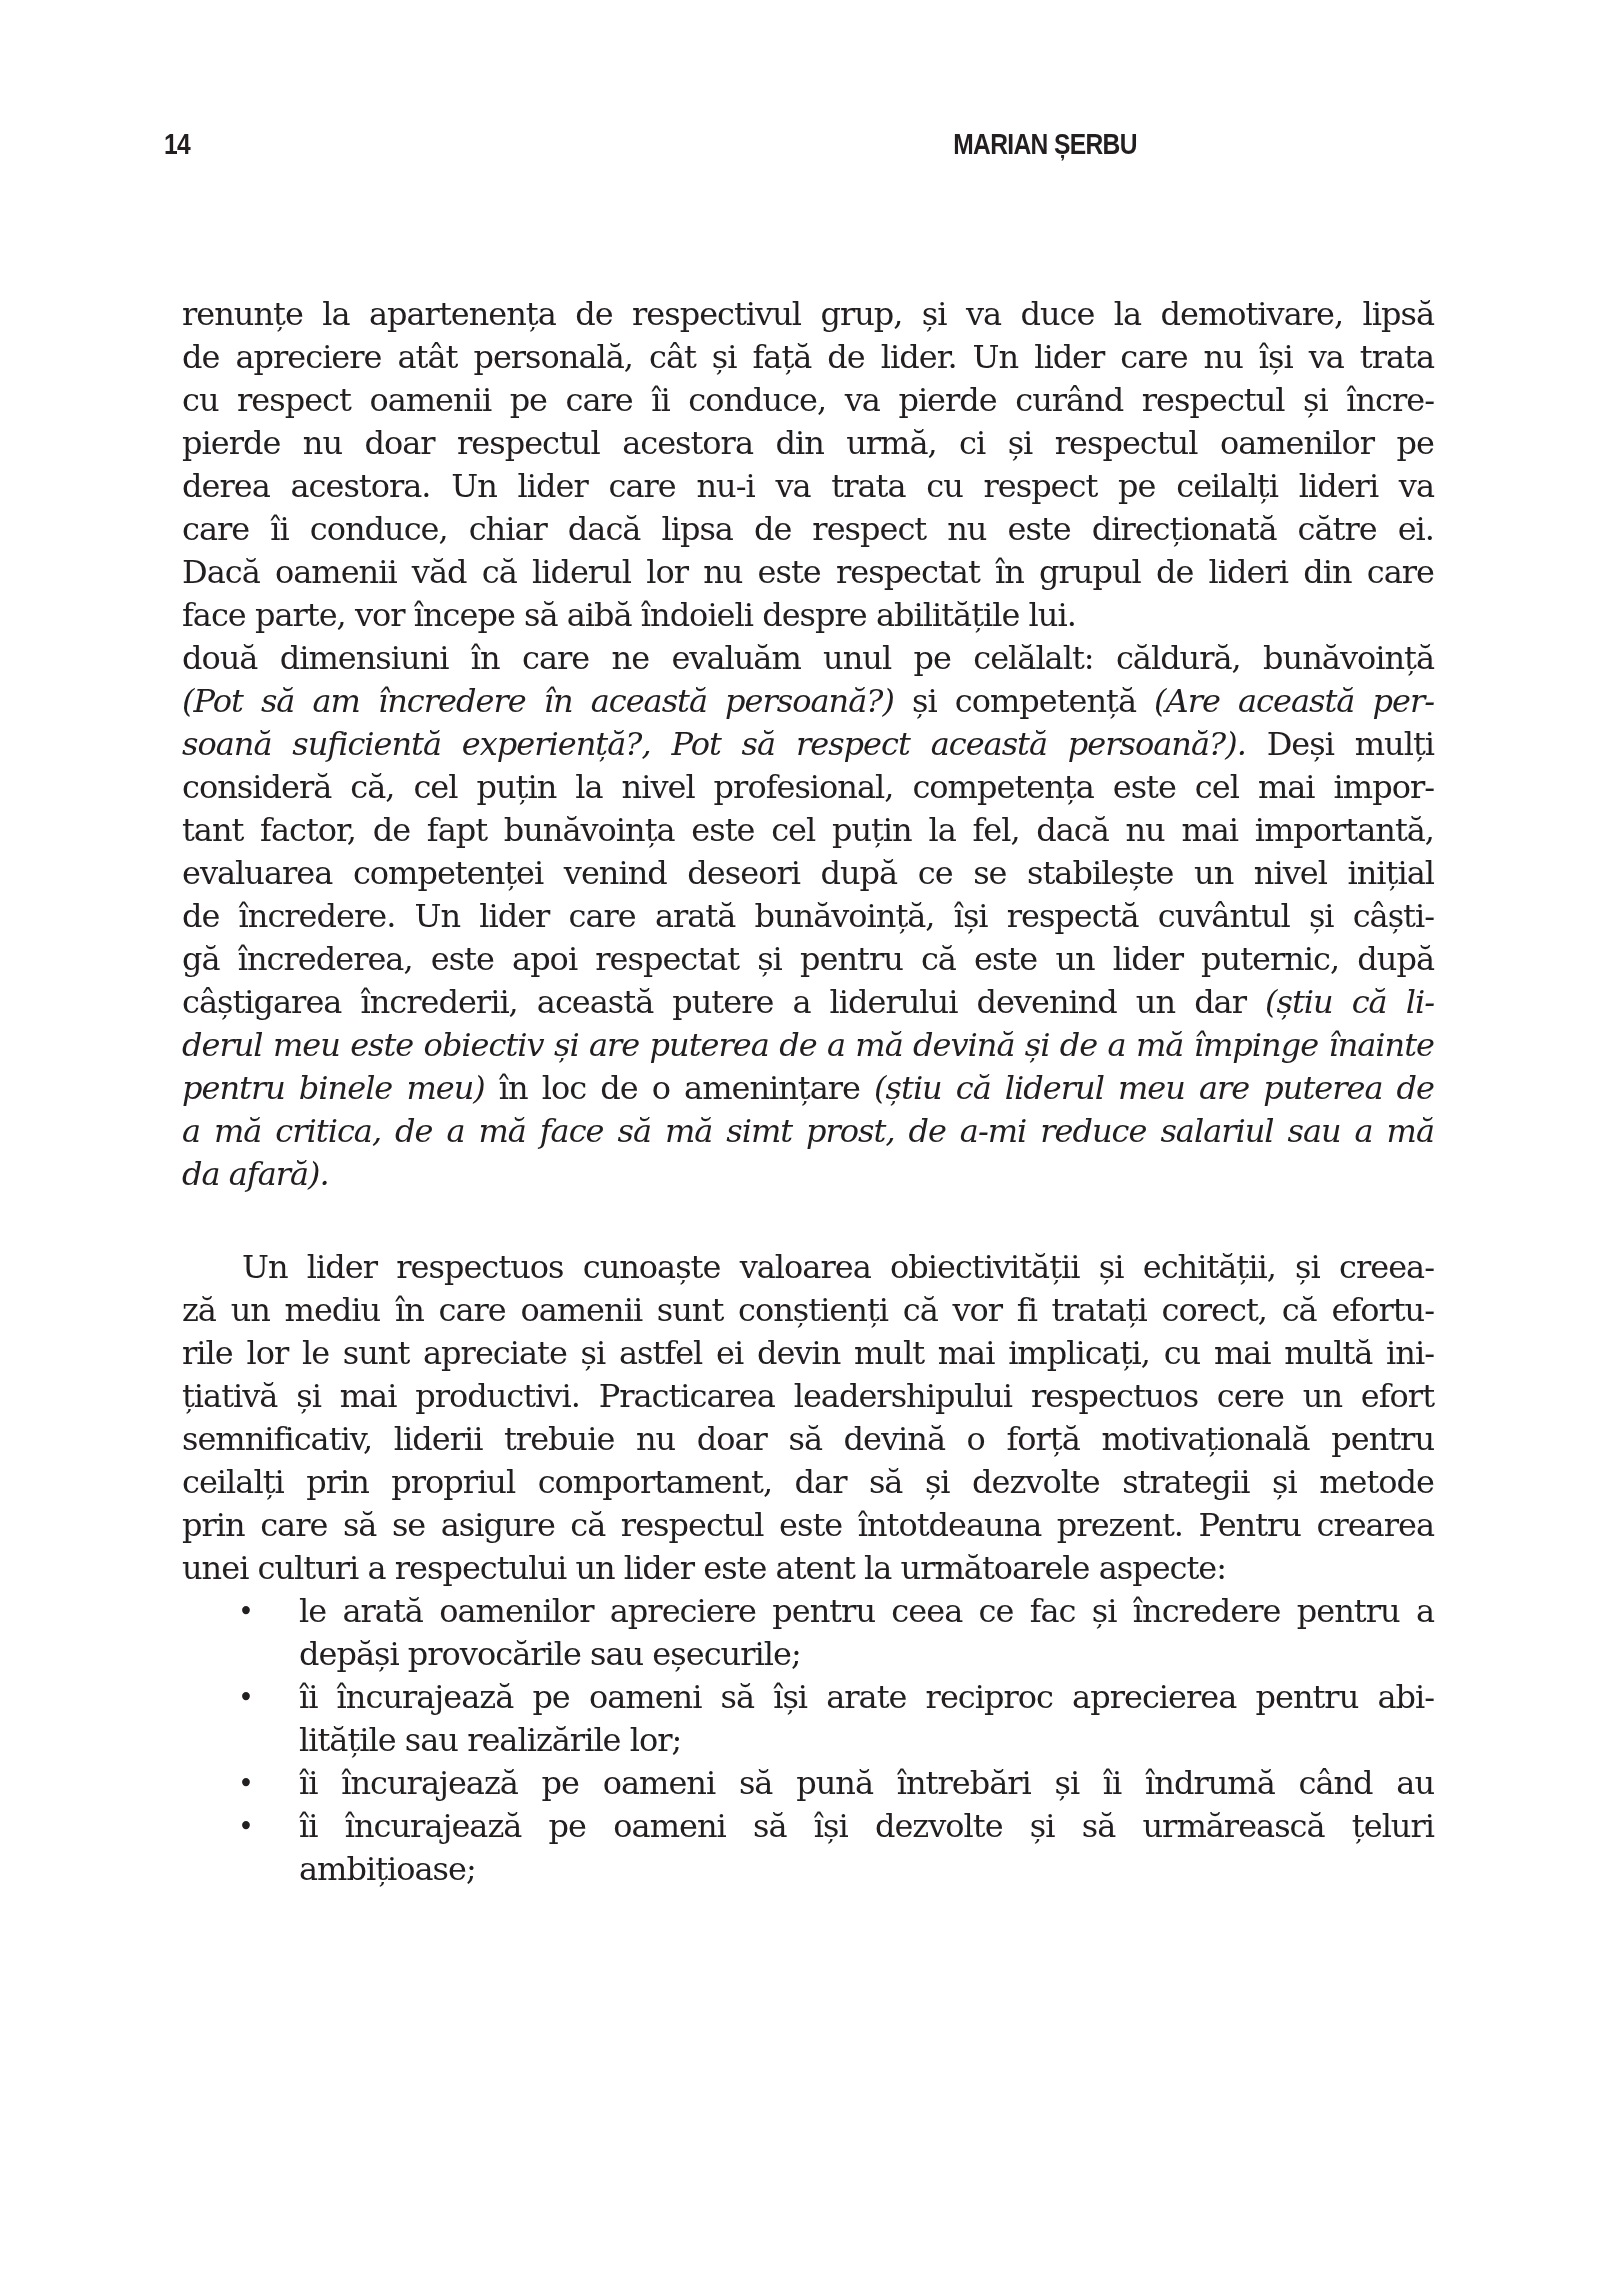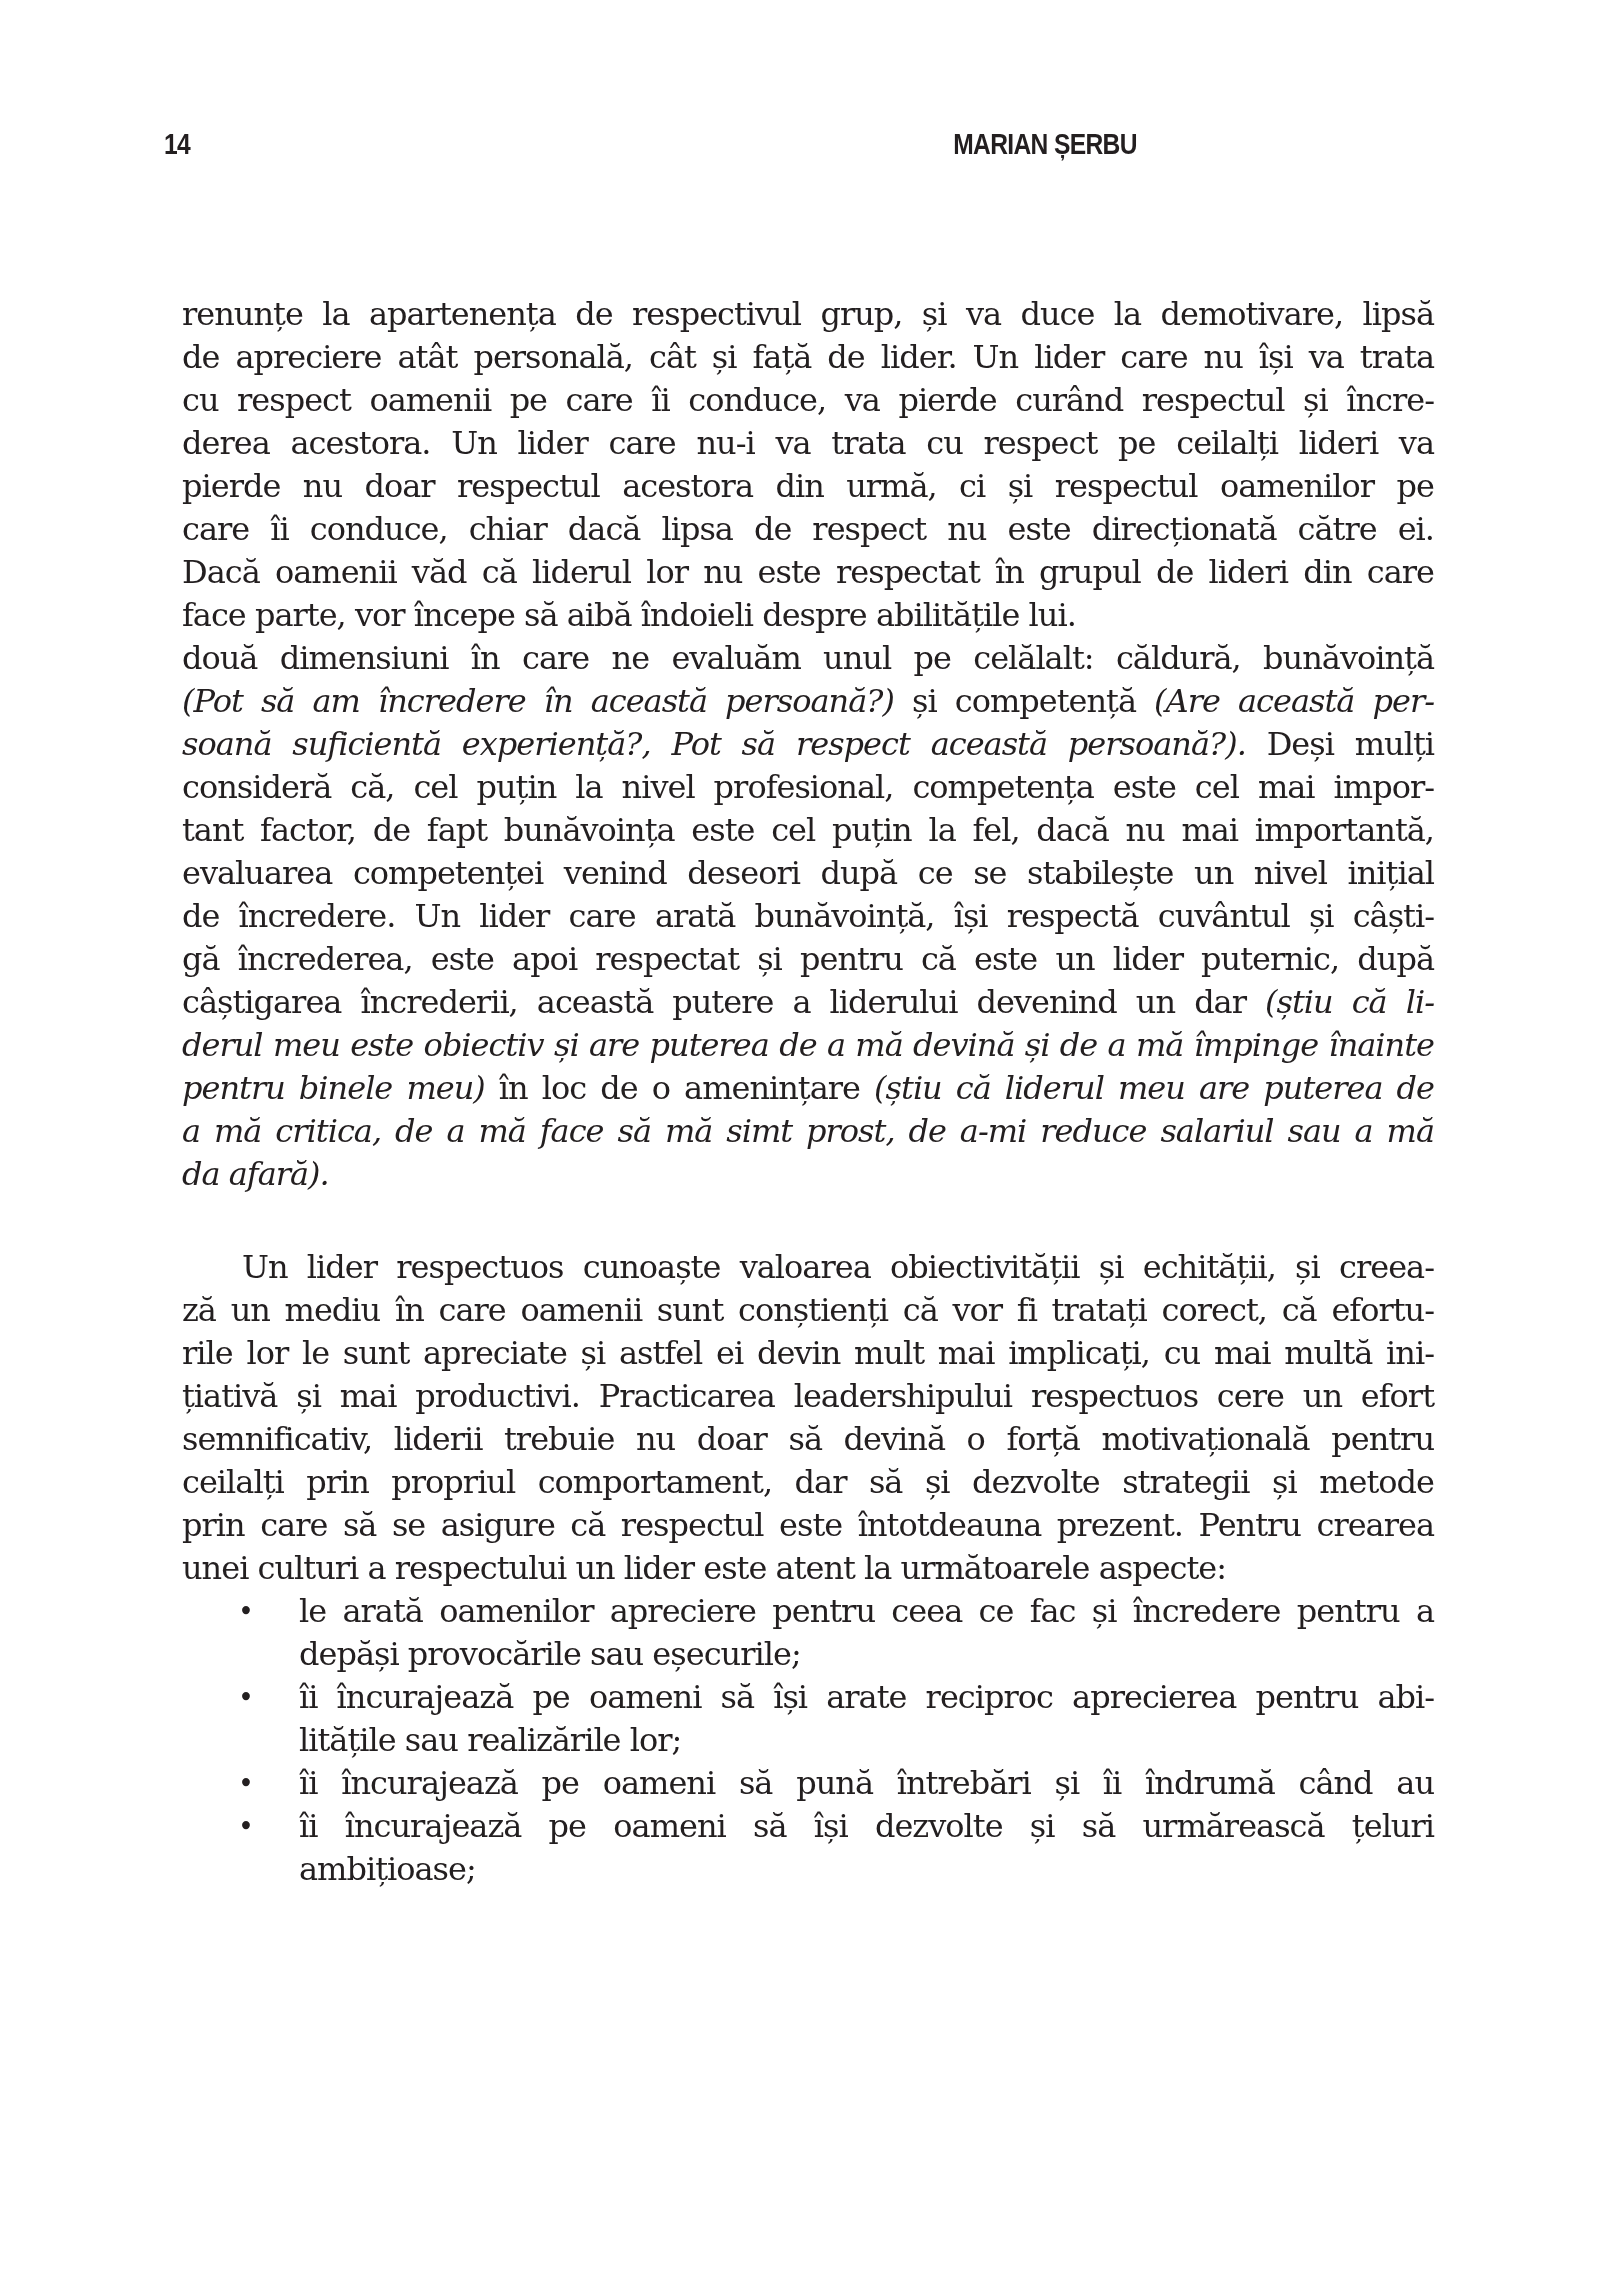--- a/index.html
+++ b/index.html
@@ -23,22 +23,22 @@
 <body>
 
 <div class="page">
   <div class="running-head page-num">14</div>
   <div class="running-head author">MARIAN ȘERBU</div>
   <div class="body" id="body-text">
       <div>
         <div class="line"><span>renunțe la apartenența de respectivul grup, și va duce la demotivare, lipsă</span></div>
         <div class="line"><span>de apreciere atât personală, cât și față de lider. Un lider care nu își va trata</span></div>
         <div class="line"><span>cu respect oamenii pe care îi conduce, va pierde curând respectul și încre-</span></div>
+        <div class="line"><span>pierde nu doar respectul acestora din urmă, ci și respectul oamenilor pe</span></div>
         <div class="line"><span>derea acestora. Un lider care nu-i va trata cu respect pe ceilalți lideri va</span></div>
-        <div class="line"><span>pierde nu doar respectul acestora din urmă, ci și respectul oamenilor pe</span></div>
         <div class="line"><span>care îi conduce, chiar dacă lipsa de respect nu este direcționată către ei.</span></div>
         <div class="line"><span>Dacă oamenii văd că liderul lor nu este respectat în grupul de lideri din care</span></div>
         <div class="line last"><span>face parte, vor începe să aibă îndoieli despre abilitățile lui.</span></div>
       </div>
       <div>
         <div class="line"><span>două dimensiuni în care ne evaluăm unul pe celălalt: căldură, bunăvoință</span></div>
         <div class="line"><i>(Pot să am încredere în această persoană?)</i><span> și competență </span><i>(Are această per-</i></div>
         <div class="line"><i>soană suficientă experiență?, Pot să respect această persoană?).</i><span> Deși mulți</span></div>
         <div class="line"><span>consideră că, cel puțin la nivel profesional, competența este cel mai impor-</span></div>
         <div class="line"><span>tant factor, de fapt bunăvoința este cel puțin la fel, dacă nu mai importantă,</span></div>

